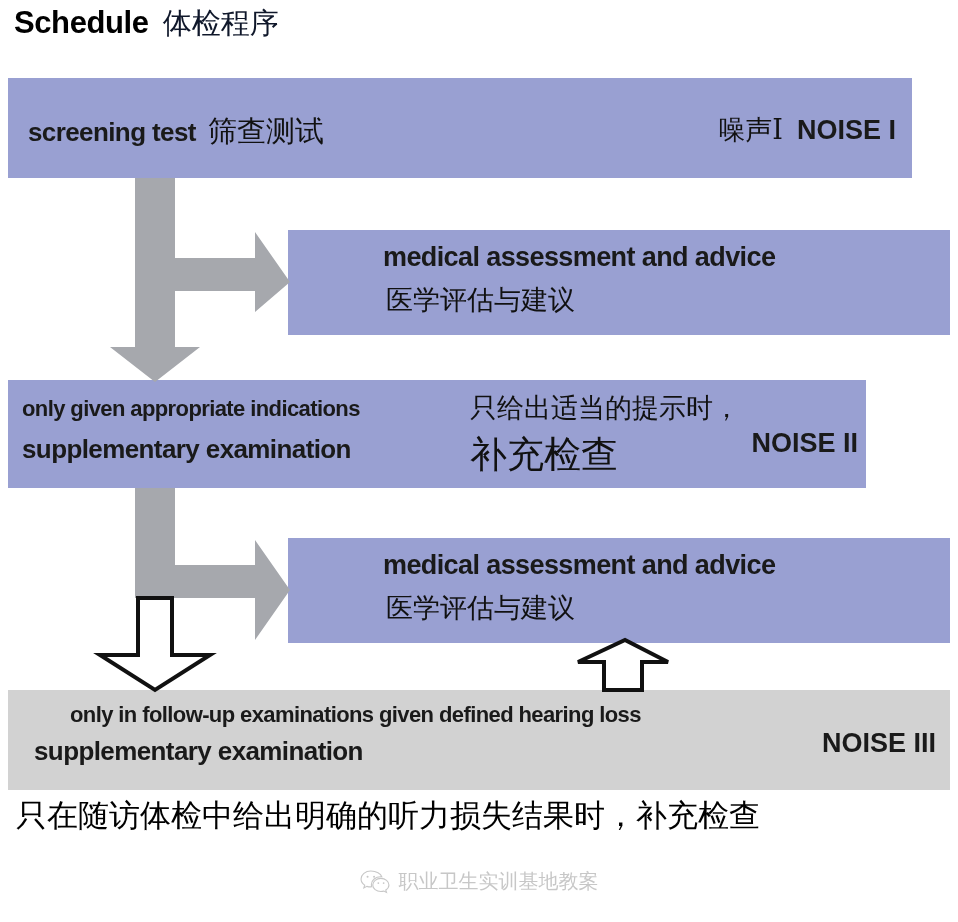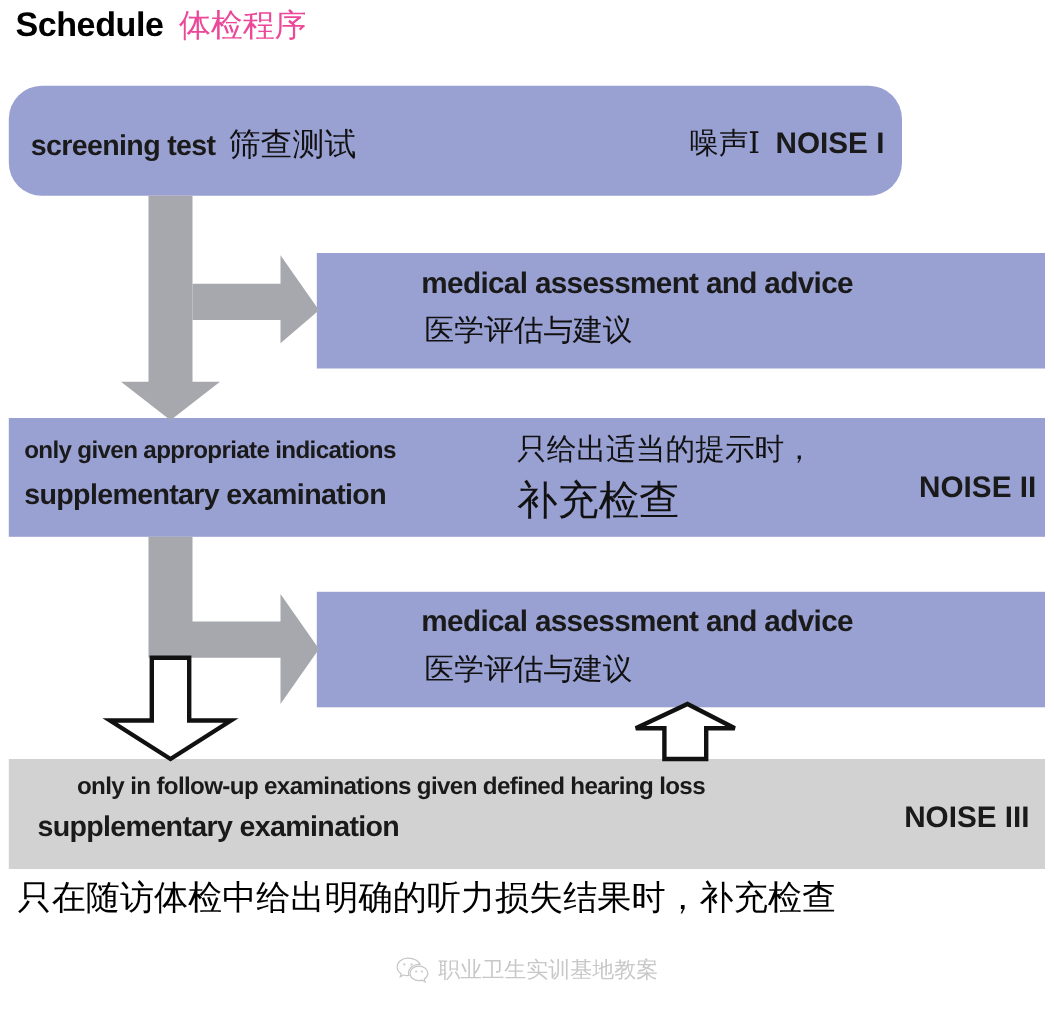--- a/index.html
+++ b/index.html
@@ -29,21 +29,21 @@
   #title-en {
     font-size: 31px;
     font-weight: 700;
     letter-spacing: -0.4px;
     color: #000;
   }
   #title-cn {
     font-size: 29px;
     font-weight: 400;
     font-family: "DejaVu Serif", "Liberation Serif", serif;
-    color: #ec4899;
+    color: #0f172a;
   }
 
   
   .bar {
     position: absolute;
     box-sizing: border-box;
   }
   .bar-blue  { background: #99a0d2; }
   .bar-gray  { background: #d2d2d2; }
 
@@ -55,41 +55,41 @@
     white-space: nowrap;
   }
   .cn-text {
     font-family: "DejaVu Serif", "Liberation Serif", serif;
     font-weight: 400;
     color: #111;
     white-space: nowrap;
   }
 
   
-  #bar-noise1 { left: 8px; top: 78px; width: 812px; height: 100px; border-radius: 30px; }
+  #bar-noise1 { left: 8px; top: 78px; width: 904px; height: 100px; }
   #noise1-left {
     position: absolute; left: 20px; top: 34px;
     display: flex; align-items: baseline; gap: 12px;
   }
   #noise1-left .en-text { font-size: 26px; }
   #noise1-left .cn-text { font-size: 29px; }
   #noise1-right {
     position: absolute; right: 16px; top: 34px;
     display: flex; align-items: baseline; gap: 14px;
   }
   #noise1-right .cn-text { font-size: 27px; text-align: right; }
   #noise1-right .en-text { font-size: 27px; letter-spacing: 0px; }
 
   
   #bar-med1 { left: 288px; top: 230px; width: 662px; height: 105px; }
   #bar-med1 .en-text { position: absolute; left: 95px; top: 12px; font-size: 27px; }
   #bar-med1 .cn-text { position: absolute; left: 98px; top: 52px; font-size: 27px; }
 
   
-  #bar-noise2 { left: 8px; top: 380px; width: 942px; height: 108px; }
+  #bar-noise2 { left: 8px; top: 380px; width: 858px; height: 108px; }
   #n2-en1 { position: absolute; left: 14px; top: 16px;  font-size: 22px; }
   #n2-cn1 { position: absolute; left: 462px; top: 10px; font-size: 27px; }
   #n2-en2 { position: absolute; left: 14px; top: 54px;  font-size: 26px; }
   #n2-cn2 { position: absolute; left: 462px; top: 50px; font-size: 37px; }
   #n2-label { position: absolute; right: 8px; top: 48px; font-size: 27px; letter-spacing: 0px; }
 
   
   #bar-med2 { left: 288px; top: 538px; width: 662px; height: 105px; }
   #bar-med2 .en-text { position: absolute; left: 95px; top: 12px; font-size: 27px; }
   #bar-med2 .cn-text { position: absolute; left: 98px; top: 52px; font-size: 27px; }

